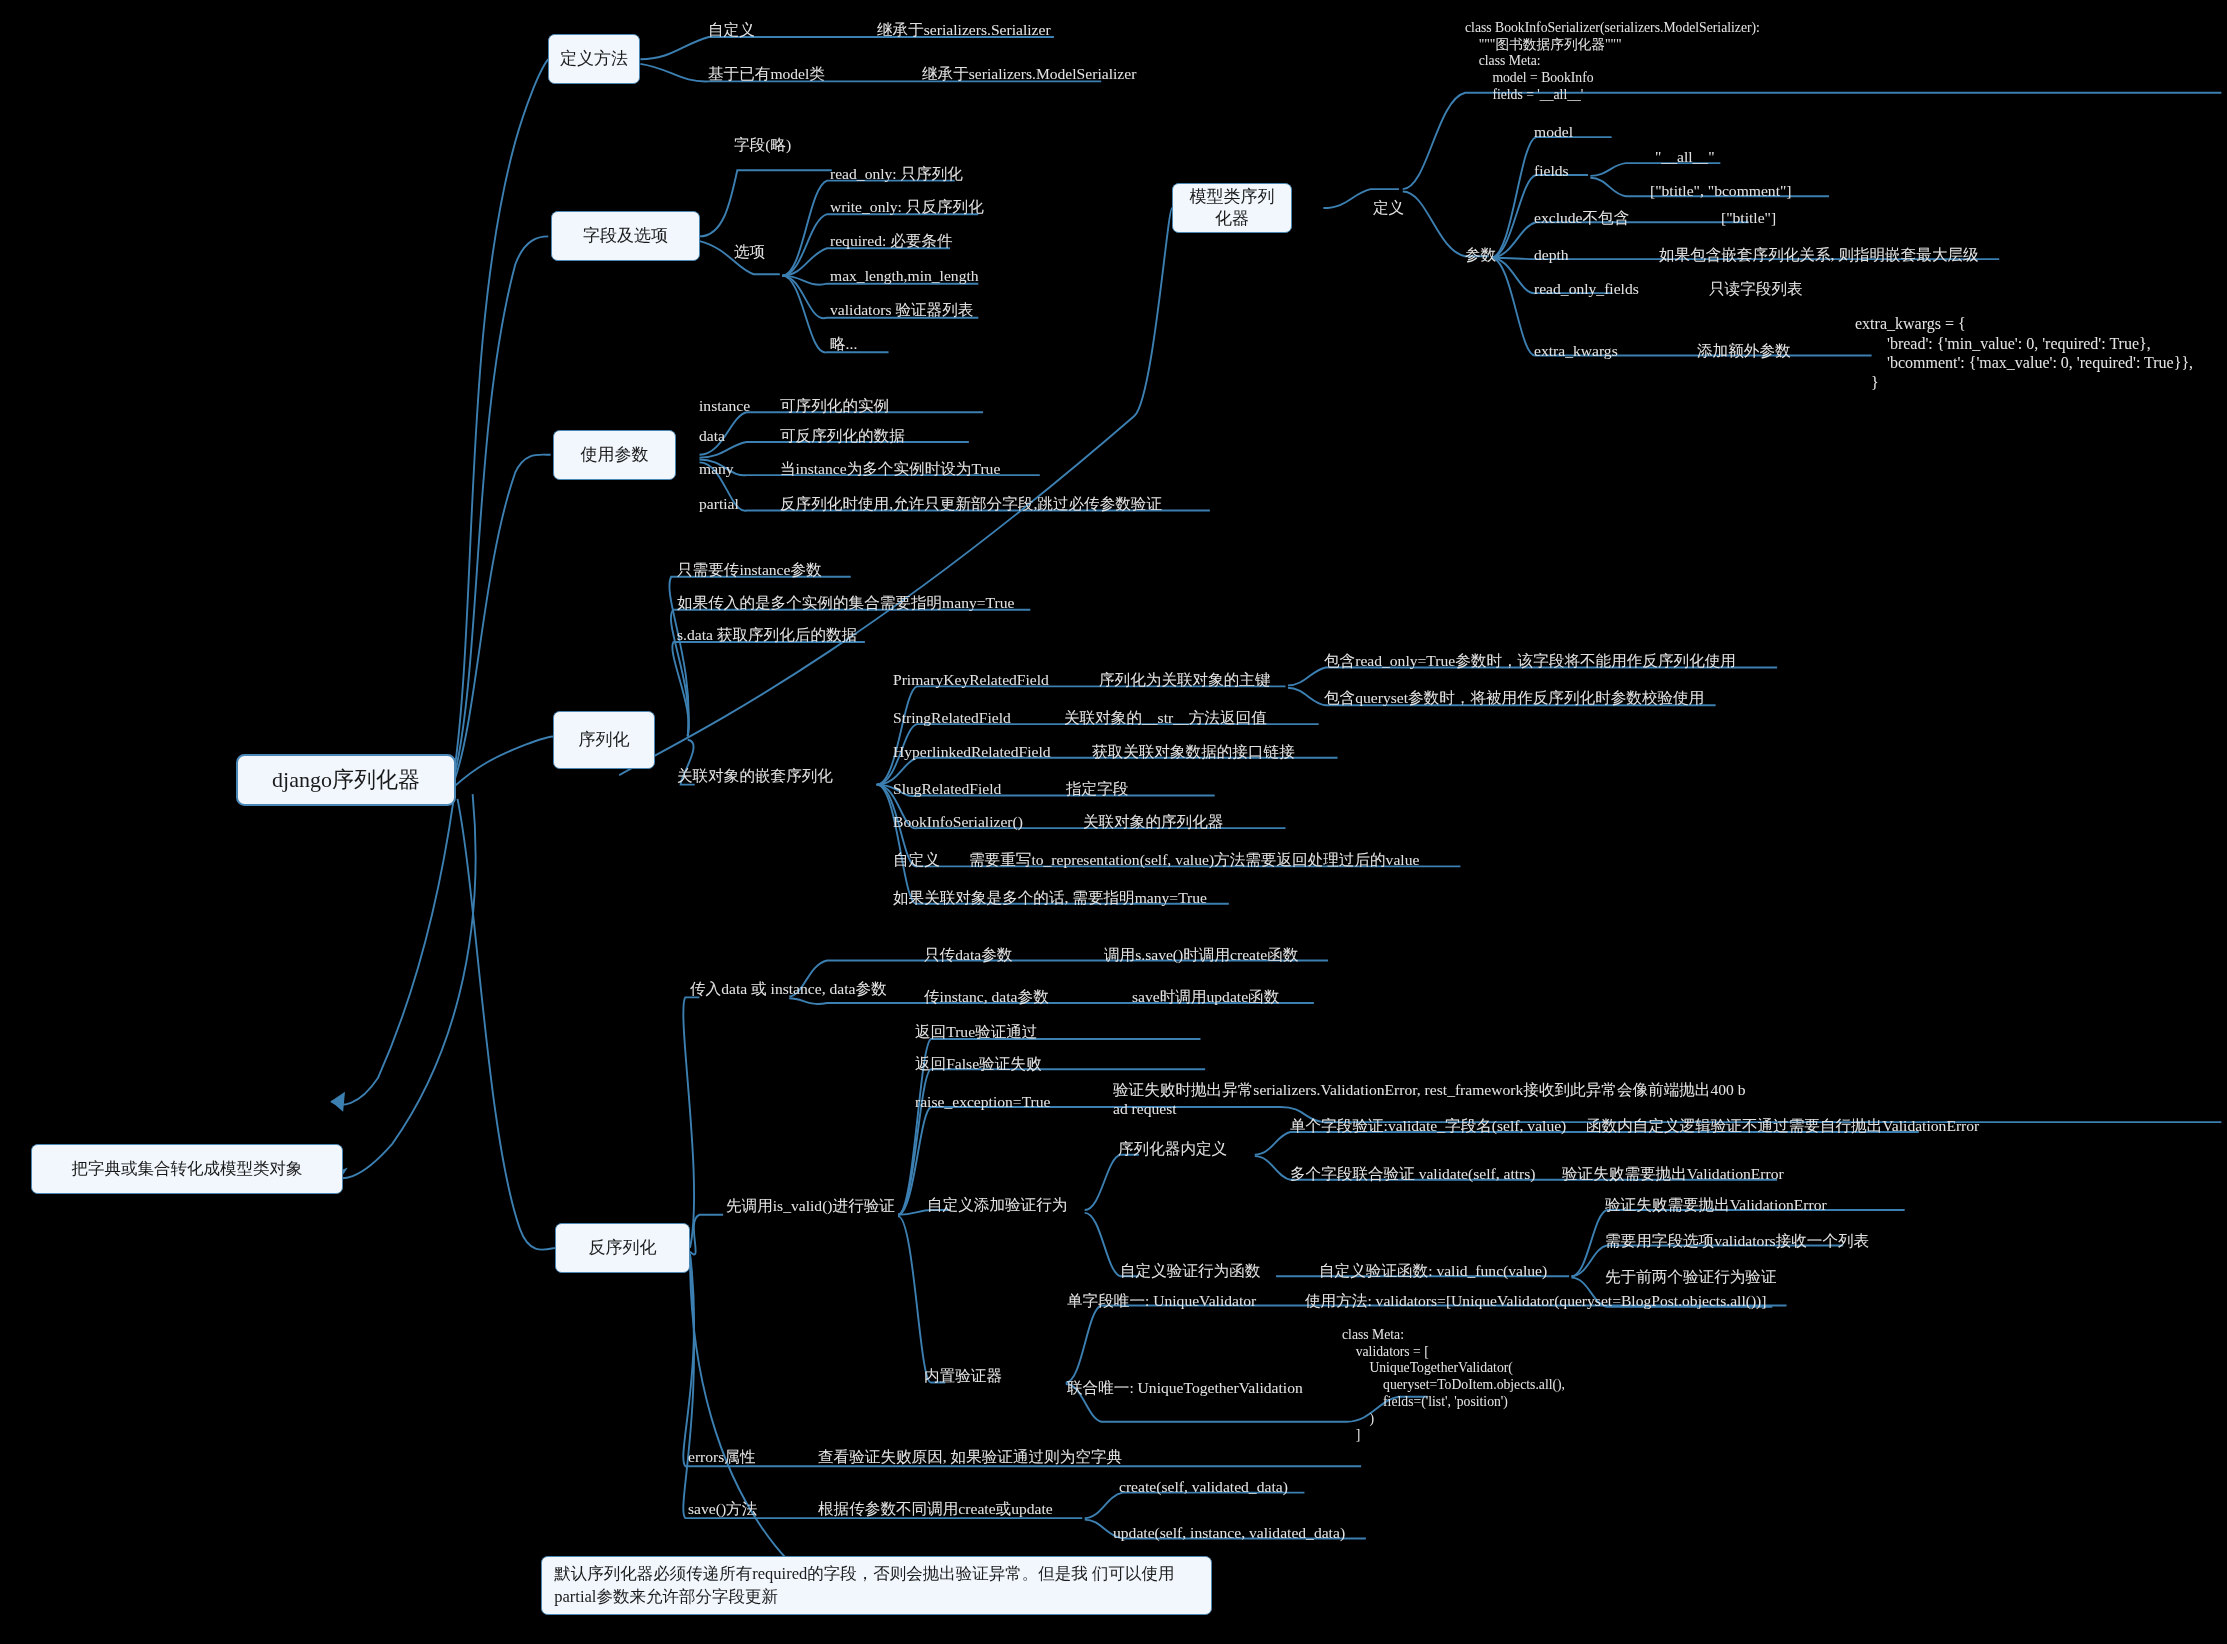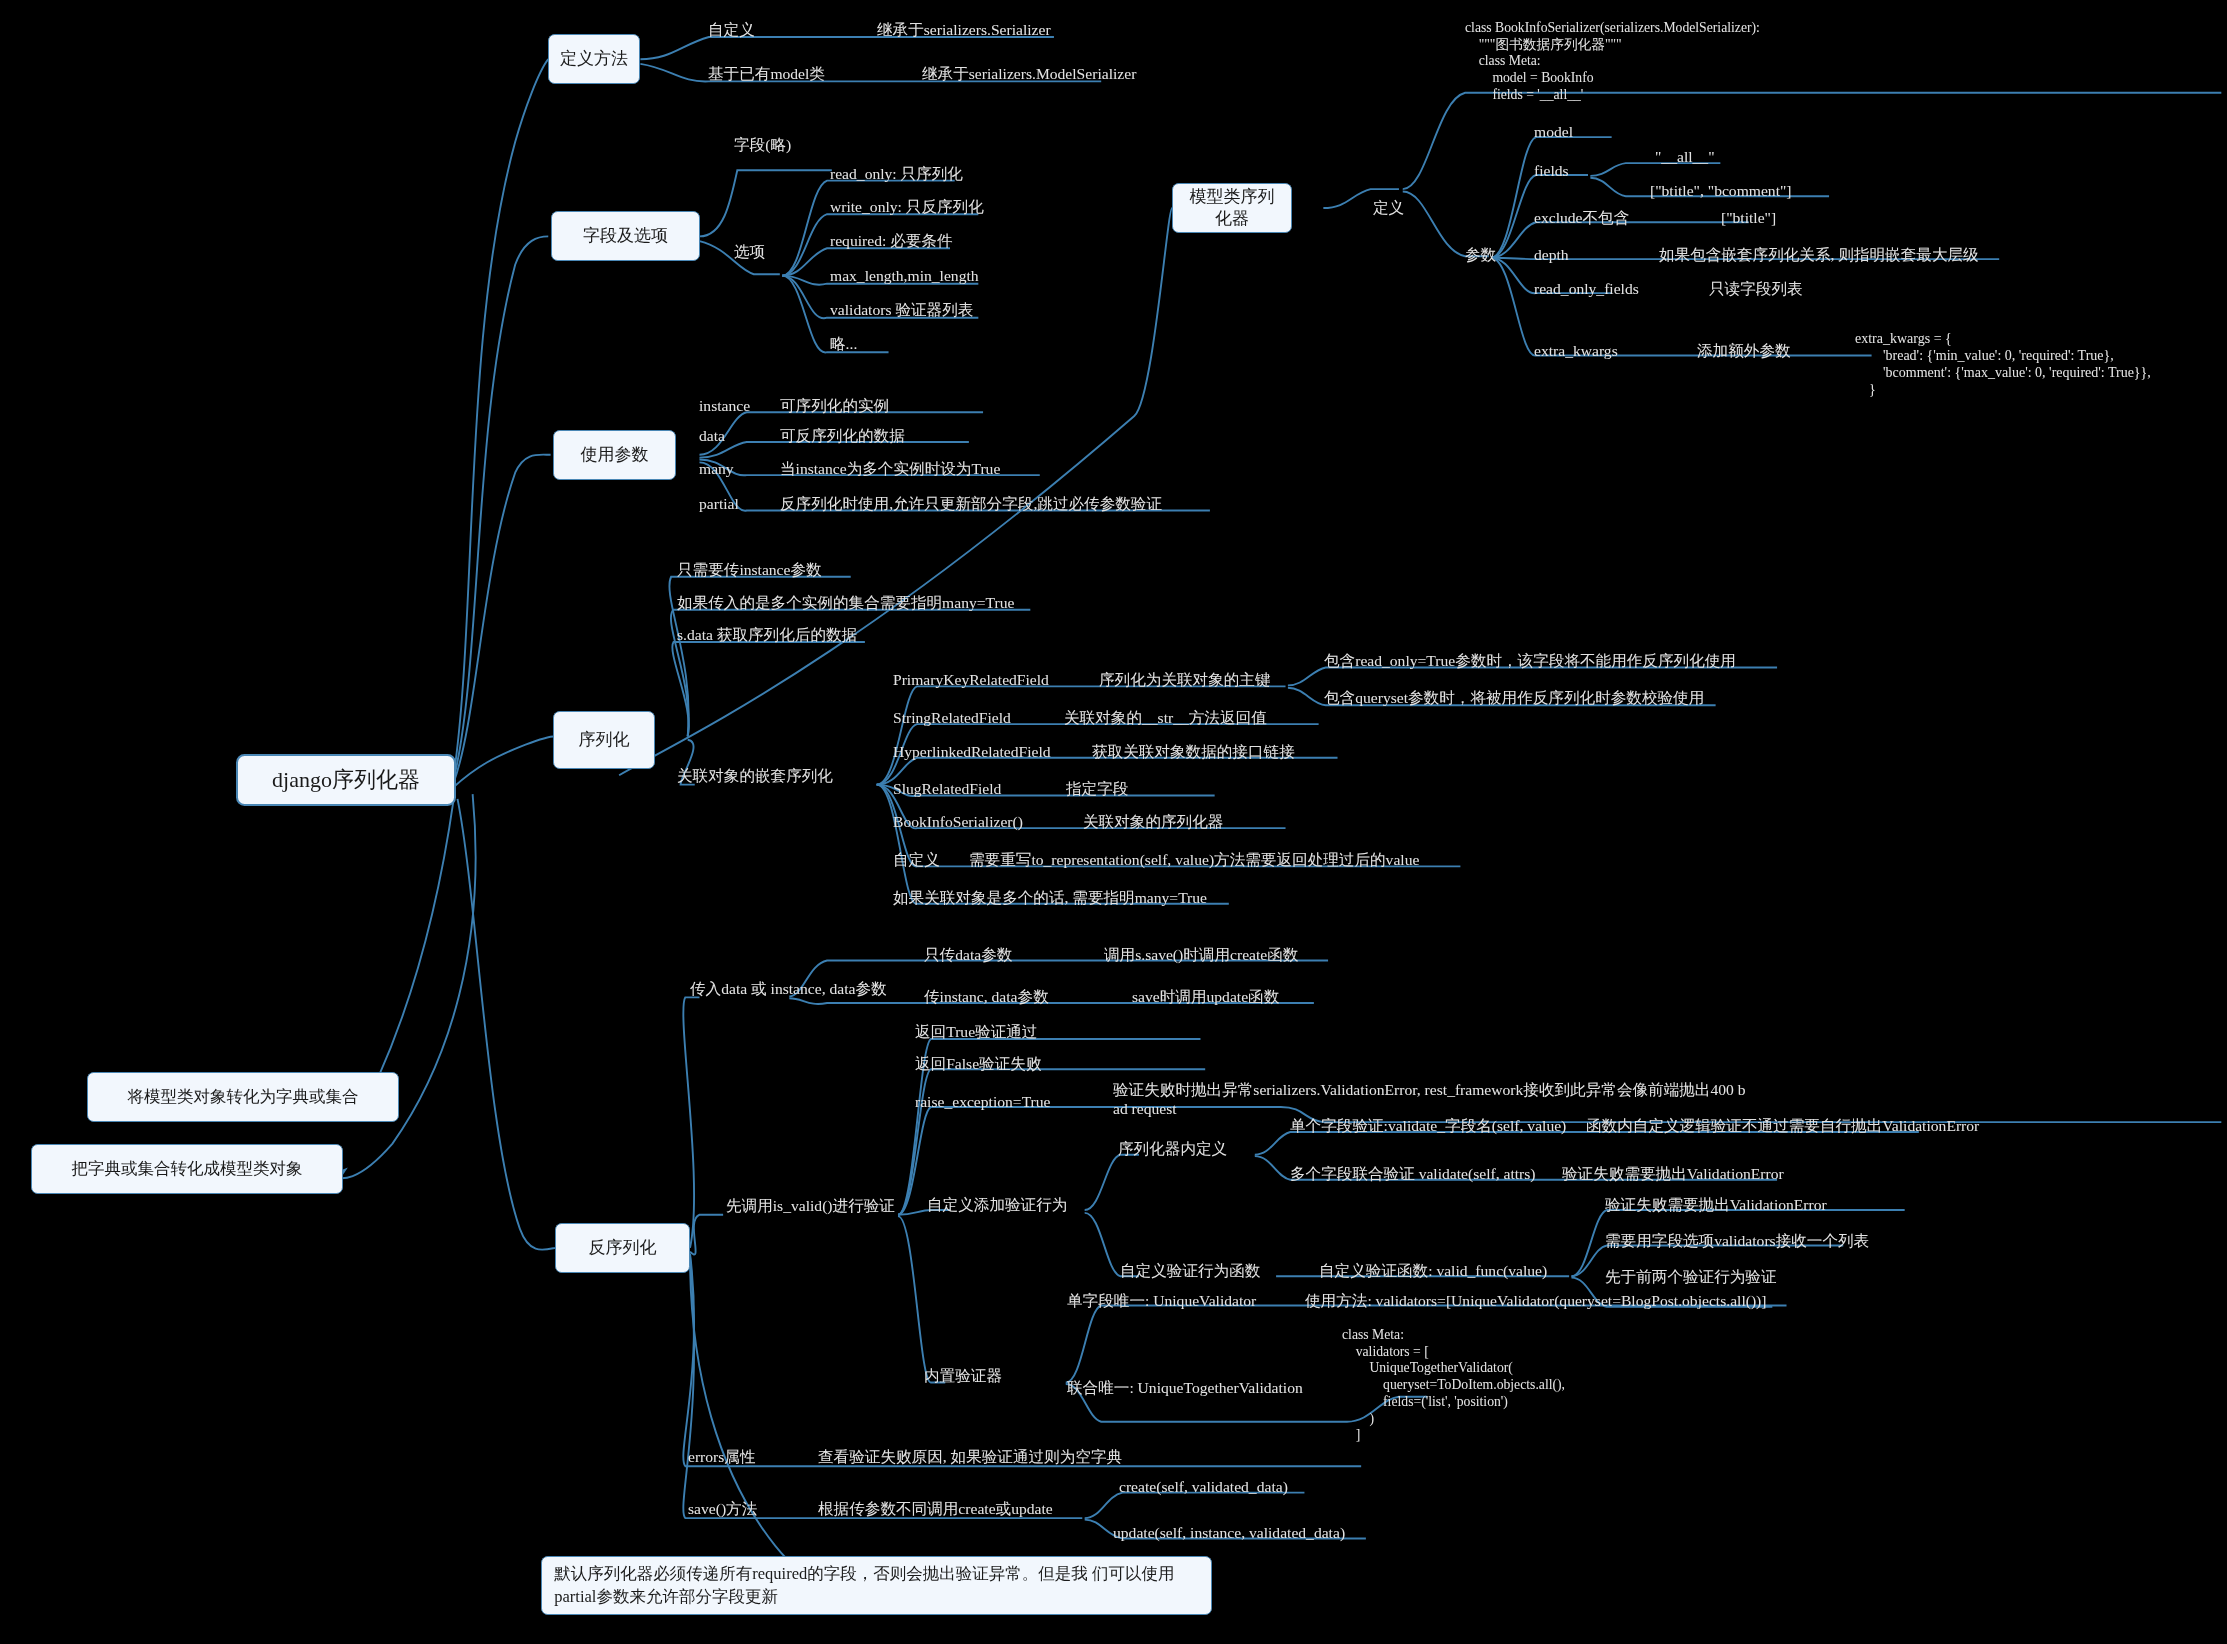--- a/index.html
+++ b/index.html
@@ -165,23 +165,20 @@
 
       <path d="M1460 2660 C 1460 2900 1520 3120 1640 3270 C 1680 3320 1700 3325 1712 3330"></path>
       <polygon points="1712,3332 1688,3296 1726,3294" fill="#3c7fb1" stroke="none"></polygon>
     </g>
   </svg>
 
   <div class="box root" style="left:236px; top:754px; width:220px; height:52px;">
     <span>django序列化器</span>
   </div>
 
-  <div class="box left-note" style="left:87px; top:1072px; width:312px; height:50px;">
-    <span>将模型类对象转化为字典或集合</span>
-  </div>
   <div class="box left-note" style="left:31px; top:1144px; width:312px; height:50px;">
     <span>把字典或集合转化成模型类对象</span>
   </div>
 
   <div class="box" style="left:548px; top:34px; width:92px; height:50px;">
     <span>定义方法</span>
   </div>
   <div class="node txt" style="left:708px; top:20px;">自定义</div>
   <div class="node txt" style="left:877px; top:20px;">继承于serializers.Serializer</div>
   <div class="node txt" style="left:708px; top:64px;">基于已有model类</div>
@@ -216,21 +213,21 @@
   <div class="node txt" style="left:1655px; top:147px;">"__all__"</div>
   <div class="node txt" style="left:1650px; top:181px;">["btitle", "bcomment"]</div>
   <div class="node txt" style="left:1534px; top:208px;">exclude不包含</div>
   <div class="node txt" style="left:1721px; top:208px;">["btitle"]</div>
   <div class="node txt" style="left:1534px; top:245px;">depth</div>
   <div class="node txt" style="left:1659px; top:245px;">如果包含嵌套序列化关系, 则指明嵌套最大层级</div>
   <div class="node txt" style="left:1534px; top:279px;">read_only_fields</div>
   <div class="node txt" style="left:1709px; top:279px;">只读字段列表</div>
   <div class="node txt" style="left:1534px; top:341px;">extra_kwargs</div>
   <div class="node txt" style="left:1697px; top:341px;">添加额外参数</div>
-  <div class="node txt" style="left:1855px; top:330px; font-size:14px;">extra_kwargs = {
+  <div class="node txt" style="left:1855px; top:314px; font-size:16px;">extra_kwargs = {
         'bread': {'min_value': 0, 'required': True},
         'bcomment': {'max_value': 0, 'required': True}},
     }</div>
 
   <div class="box" style="left:553px; top:430px; width:123px; height:50px;">
     <span>使用参数</span>
   </div>
   <div class="node txt" style="left:699px; top:396px;">instance</div>
   <div class="node txt" style="left:780px; top:396px;">可序列化的实例</div>
   <div class="node txt" style="left:699px; top:426px;">data</div>

